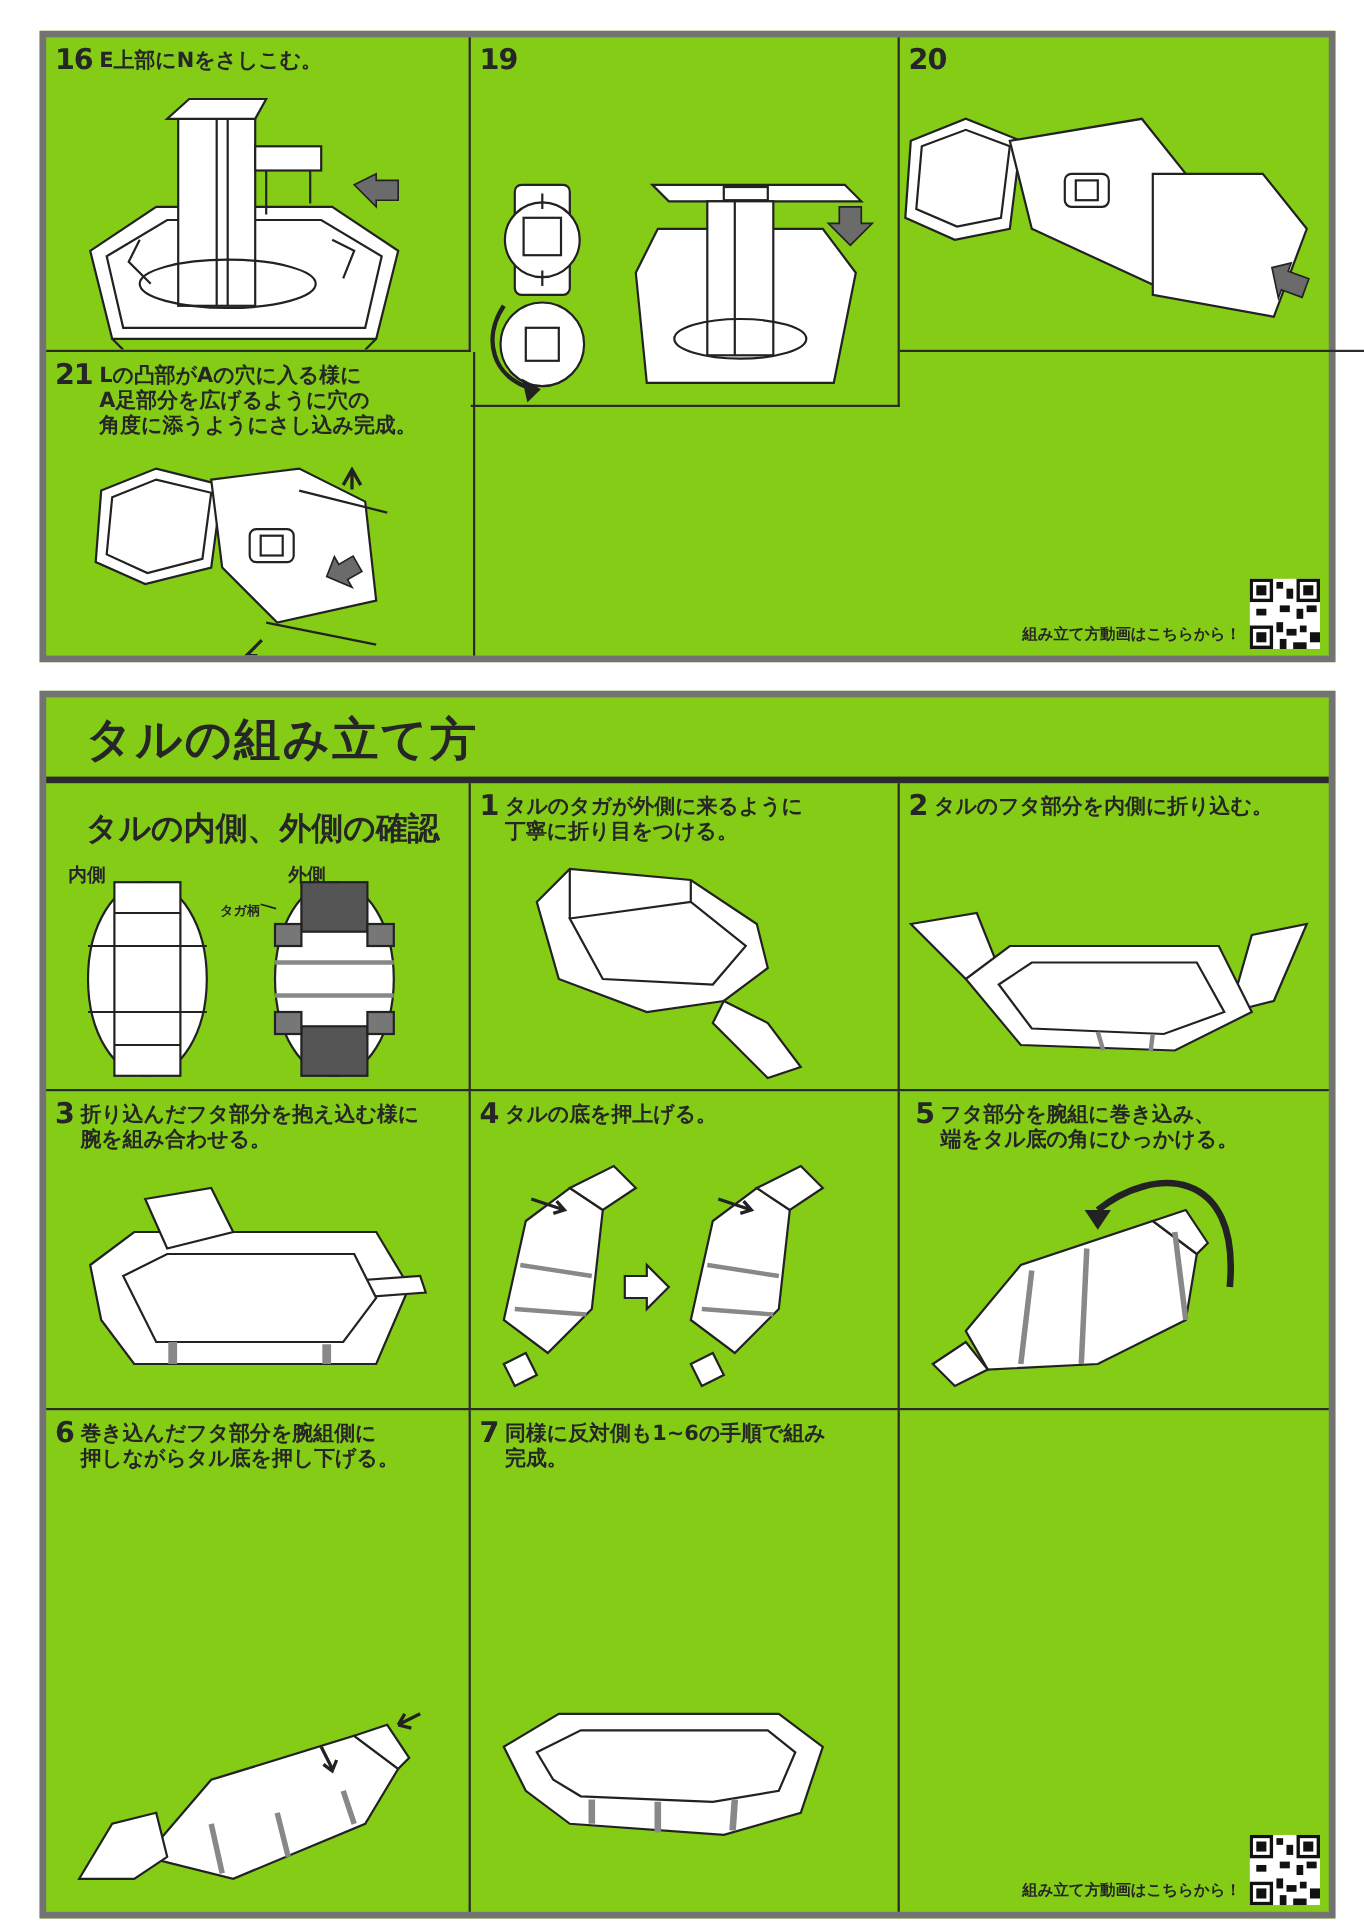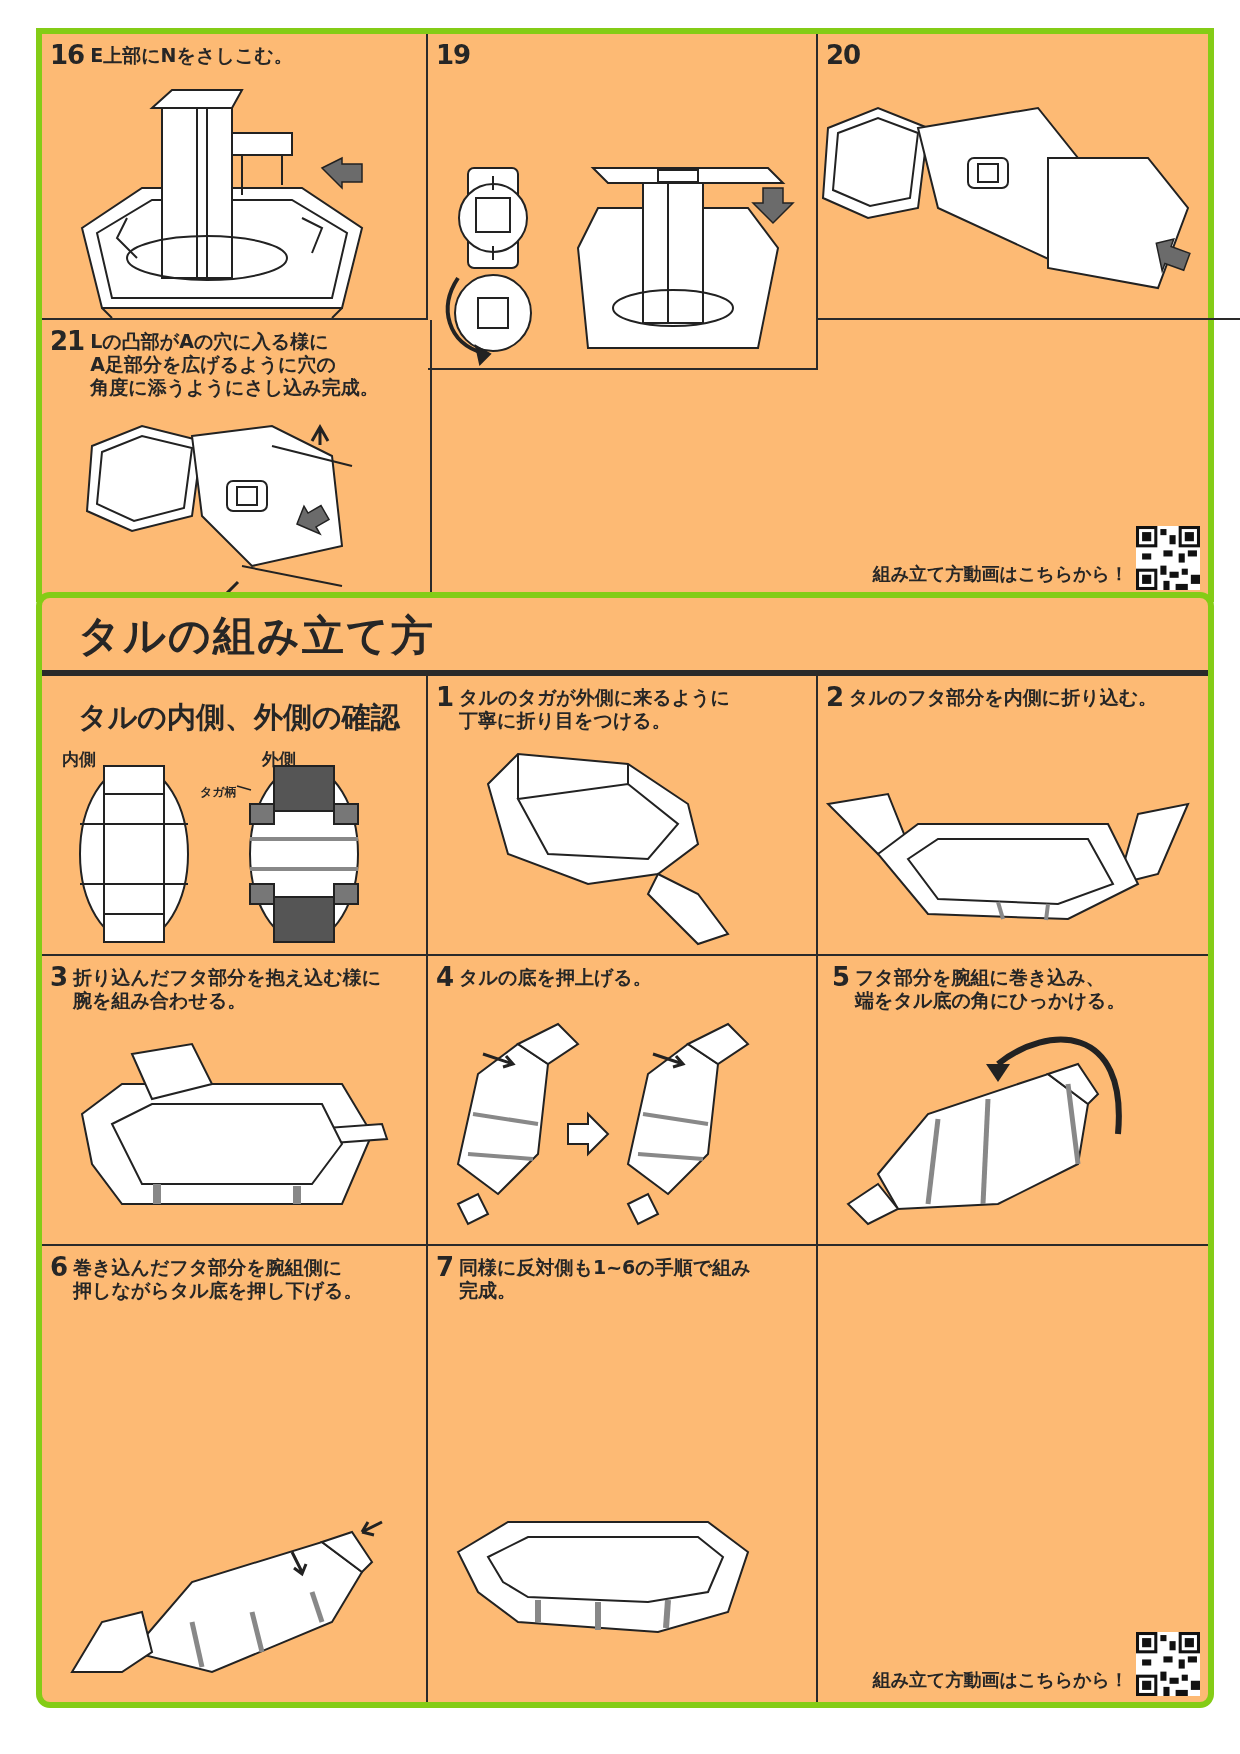--- a/index.html
+++ b/index.html
@@ -1,30 +1,30 @@
 <!DOCTYPE html>
 <html><head>
 <meta charset="utf-8">
 <style>
   html, body { margin:0; padding:0; background:#ffffff; }
   body { width:1240px; height:1754px; position:relative; overflow:hidden;
          font-family:"DejaVu Sans","Liberation Sans",sans-serif; color:#262626; }
-  .frame { position:absolute; border:6px solid #84cc16; box-sizing:border-box; background:#fdba74; }
+  .frame { position:absolute; border:6px solid #737373; box-sizing:border-box; background:#84cc16; }
   .cell { position:absolute; box-sizing:border-box; border-right:2px solid #2a2a2a; border-bottom:2px solid #2a2a2a; overflow:hidden; }
   .cell.nor { border-right:none; }
   .cell.nob { border-bottom:none; }
   .step { position:absolute; left:8px; top:6px; font-weight:bold; line-height:1.22; white-space:nowrap; }
   .step .num { font-size:26px; letter-spacing:-1px; margin-right:6px; vertical-align:top; }
   .step .txt { display:inline-block; font-size:19px; vertical-align:top; padding-top:4px; }
   .step .txt span { display:block; }
   .illus { position:absolute; left:0; right:0; bottom:0; }
   .title-bar { position:absolute; left:0; right:0; top:0; height:72px; border-bottom:6px solid #2a2a2a; }
   .title-bar h1 { margin:0; position:absolute; left:36px; top:10px; font-size:42px; font-weight:bold; letter-spacing:2px; }
   .qr-wrap { position:absolute; right:8px; bottom:6px; display:flex; align-items:flex-end; gap:8px; }
-  .qr-caption { font-size:18px; font-weight:bold; margin-bottom:4px;margin-left:41px; }
+  .qr-caption { font-size:14px; font-weight:bold; margin-bottom:4px;margin-left:41px; }
   .qr { width:64px; height:64px; }
   .label-small { position:absolute; font-weight:bold; font-size:17px; }
 </style>
 </head>
 <body>
 
 <div class="frame" style="left:36px; top:28px; width:1178px; height:574px;">
 
   <div class="cell" style="left:0; top:0; width:386px; height:286px;">
     <div class="step">
@@ -139,21 +139,21 @@
             <rect x="18" y="16" width="3" height="3"></rect>
           <rect x="9" y="18" width="2" height="3"></rect>
             <rect x="13" y="19" width="4" height="2"></rect>
             <rect x="2" y="9" width="3" height="2"></rect>
         </g>
       </svg>
     </div>
   </div>
 </div>
 
-<div class="frame" style="left:36px; top:592px; width:1178px; height:1116px;border-radius:14px;">
+<div class="frame" style="left:36px; top:628px; width:1178px; height:1116px;">
   <div class="title-bar">
     <h1>タルの組み立て方</h1>
   </div>
 
   <div class="cell" style="left:0; top:78px; width:386px; height:280px;">
     <div class="label-small" style="left:36px; top:22px; font-size:29px;">タルの内側、外側の確認</div>
     <div class="label-small" style="left:20px; top:72px;">内側</div>
     <div class="label-small" style="left:192px; top:72px;margin-left:28px;">外側</div>
     <div class="label-small" style="left:158px; top:108px; font-size:12px;">タガ柄</div>
     <svg class="illus" width="386" height="190" viewBox="0 0 386 190">

